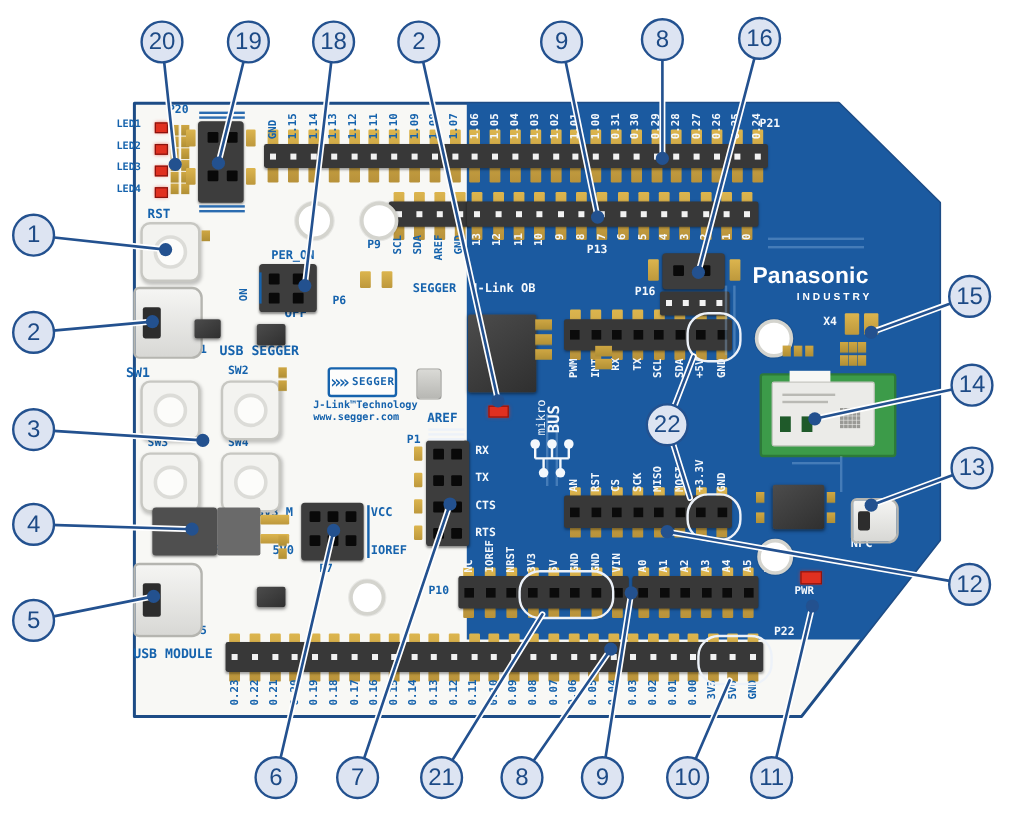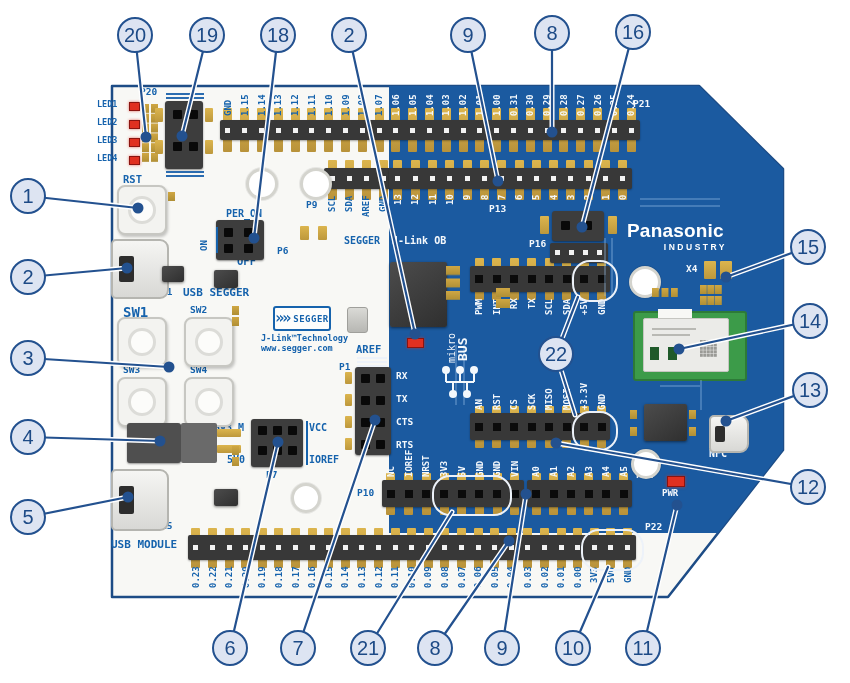--- a/index.html
+++ b/index.html
@@ -427,21 +427,21 @@
       <div class="hlabel white" style="left: 709px; top: 449px; font-size: 10px;">NFC</div>
       <div class="hlabel white" style="left: 662px; top: 489px; font-size: 9px;">PWR</div>
       <div class="hlabel dark" style="left: 344px; top: 236px; font-size: 10px;">SEGGER</div>
       <div class="hlabel white" style="left: 392px; top: 236px; font-size: 10px;">J-Link OB</div>
       <div class="hlabel dark" style="left: 261px; top: 334px; font-size: 8.5px;">J-Link™Technology</div>
       <div class="hlabel dark" style="left: 261px; top: 344px; font-size: 8.5px;">www.segger.com</div>
       <div class="hlabel dark" style="left: 97px; top: 100px; font-size: 8.5px;">LED1</div>
       <div class="hlabel dark" style="left: 97px; top: 118px; font-size: 8.5px;">LED2</div>
       <div class="hlabel dark" style="left: 97px; top: 136px; font-size: 8.5px;">LED3</div>
       <div class="hlabel dark" style="left: 97px; top: 154px; font-size: 8.5px;">LED4</div>
-      <div class="hlabel dark" style="left: 123px; top: 305px; font-size: 14px;">SW1</div>
+      <div class="hlabel dark" style="left: 105px; top: 305px; font-size: 11px;">SW1</div>
       <div class="hlabel dark" style="left: 190px; top: 305px; font-size: 9.5px;">SW2</div>
       <div class="hlabel dark" style="left: 123px; top: 365px; font-size: 9.5px;">SW3</div>
       <div class="hlabel dark" style="left: 190px; top: 365px; font-size: 9.5px;">SW4</div>
       <div class="hlabel white" style="left: 396px; top: 371px; font-size: 9.5px;">RX</div>
       <div class="hlabel white" style="left: 396px; top: 394px; font-size: 9.5px;">TX</div>
       <div class="hlabel white" style="left: 396px; top: 417px; font-size: 9.5px;">CTS</div>
       <div class="hlabel white" style="left: 396px; top: 440px; font-size: 9.5px;">RTS</div>
       <div class="vlabel dark" style="left: 199px; top: 251px;">ON</div>
       <div class="jblock" style="left: 165px; top: 101px; width: 38px; height: 68px;">
         <span class="jhole" style="left: 8px; top: 9px;"></span>

